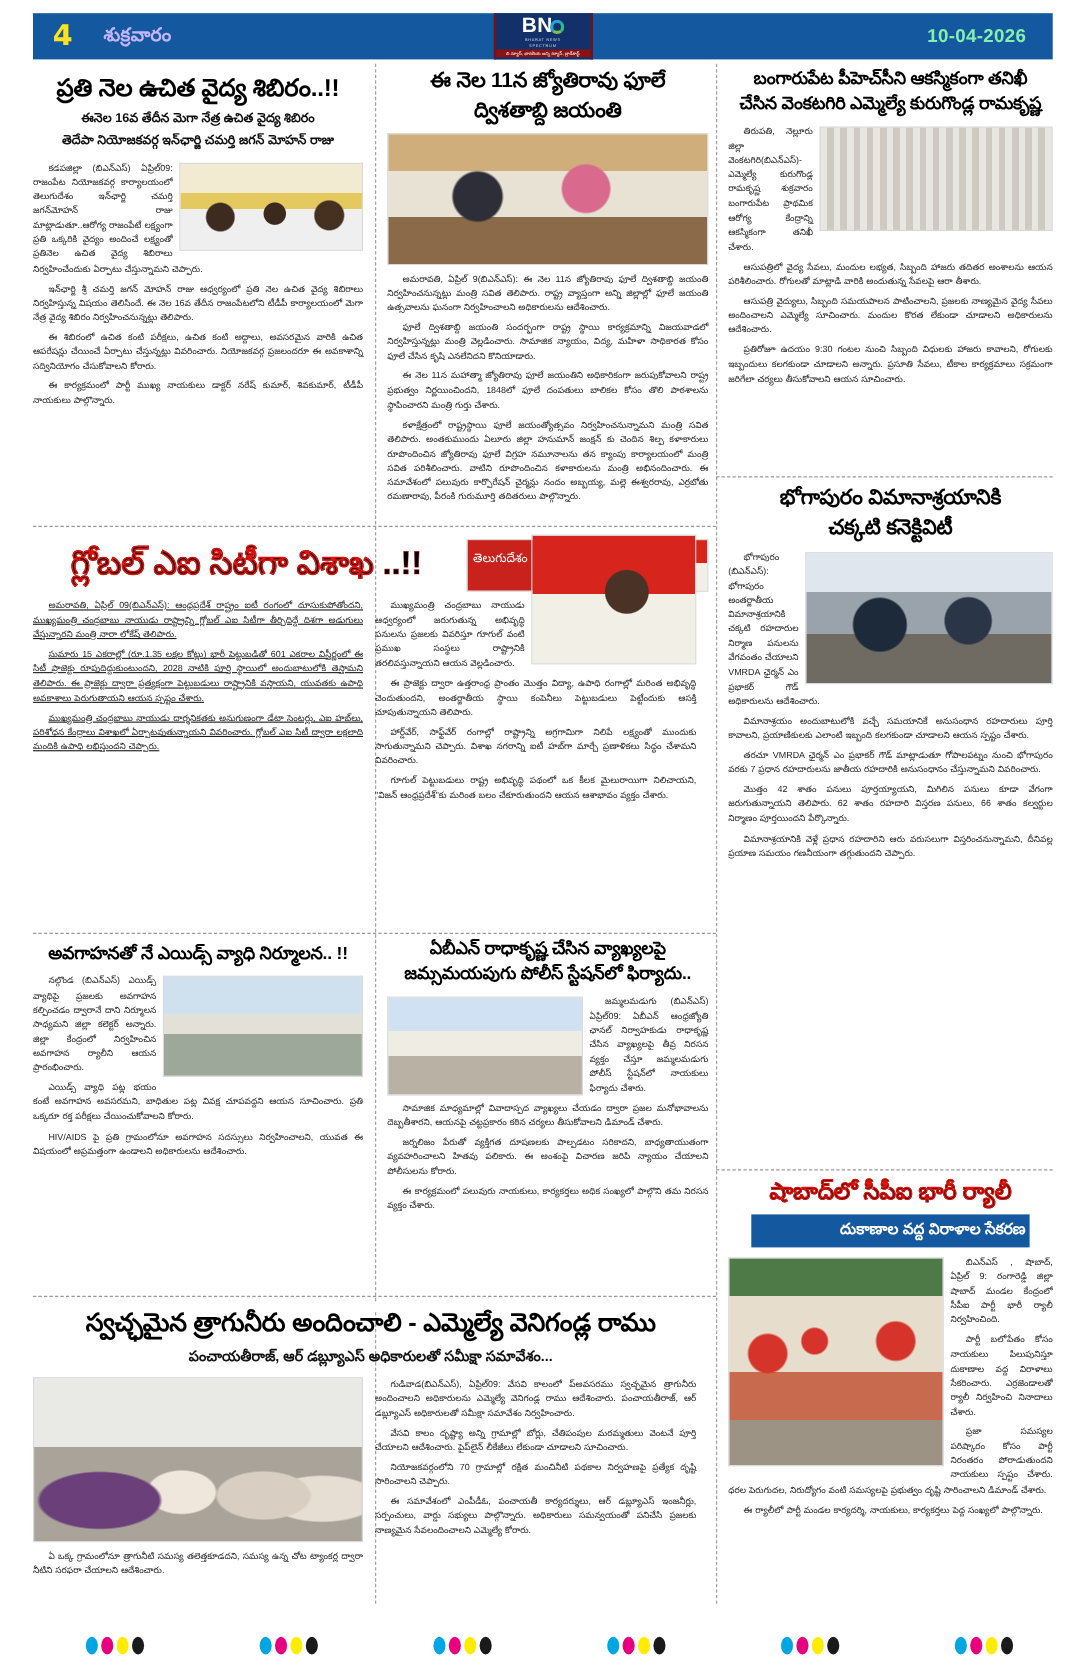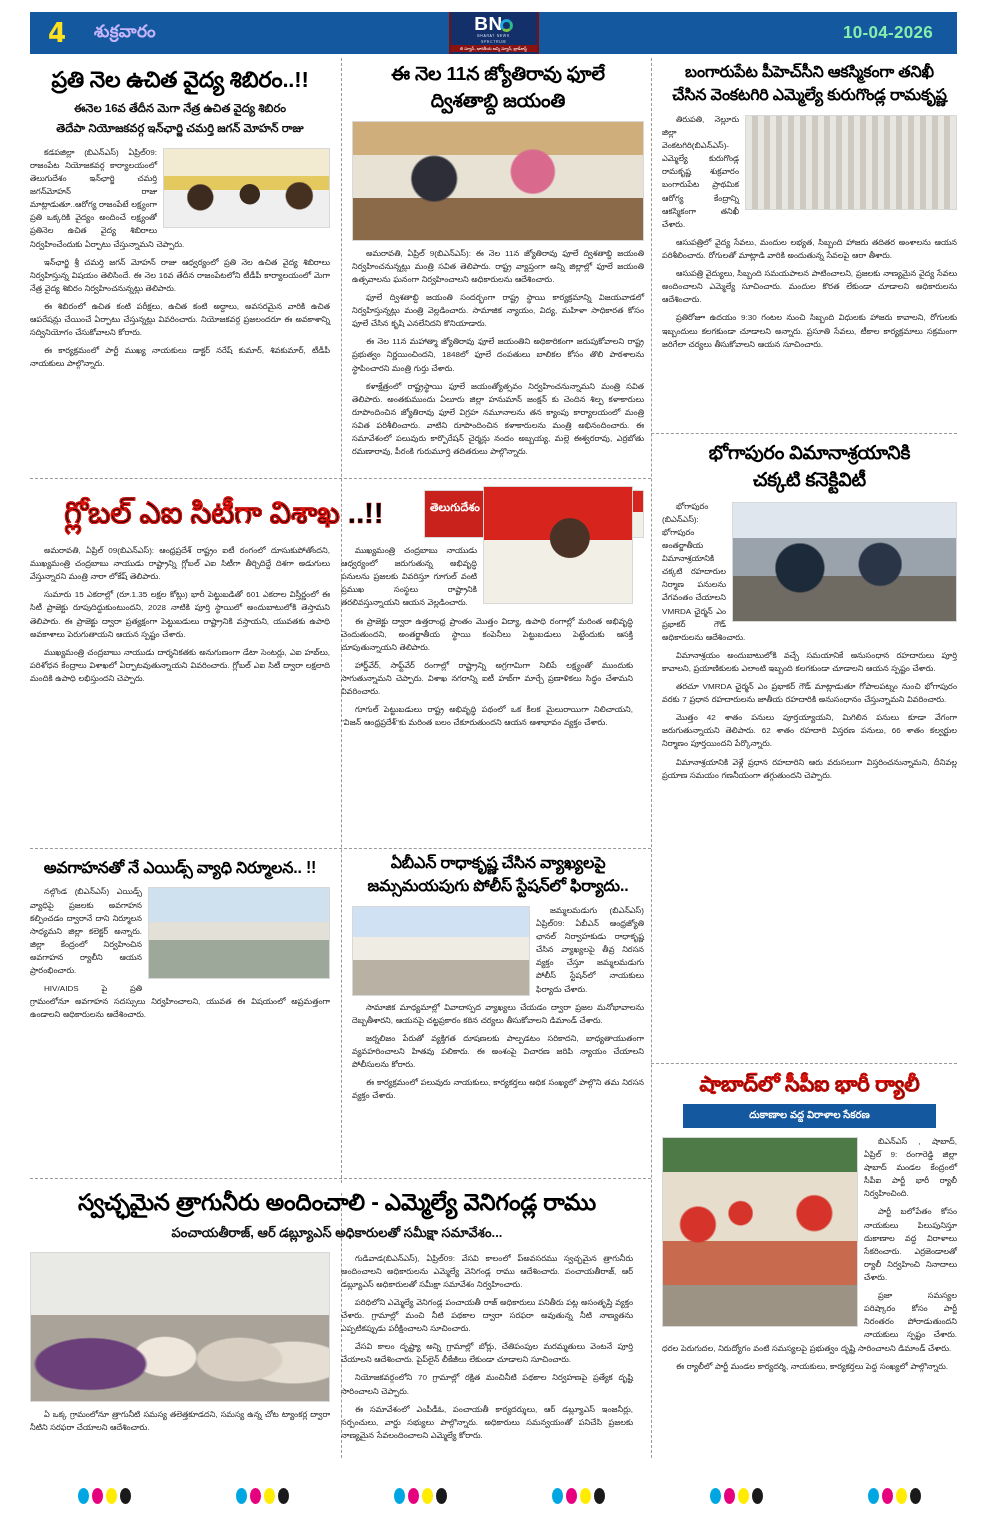--- a/index.html
+++ b/index.html
@@ -74,22 +74,22 @@
   .hl-md { font-size: 16px; }
   .sub {
     text-align:center; font-size:11.5px; font-weight:bold; line-height:1.55;
     margin-top:6px; color:#111;
   }
   .hl-red {
     color:#e3120b; text-align:center; font-weight:bold;
     -webkit-text-stroke: .4px #e3120b;
   }
   .banner-blue {
-    background:#1458a0; color:#fff; text-align:center;
-    font-size:10px; font-weight:bold; padding:5px 4px; margin: 6px auto 0;
+    background:#1458a0; color:#fff; text-align:right;
+    font-size:14px; font-weight:bold; padding:5px 4px; margin: 6px auto 0;
     width: 86%;
   }
 
   
   .body-text {
     font-size: 8.1px; line-height: 1.62; text-align: justify;
     color:#1a1a1a; hyphens:auto; word-spacing:.4px;
   }
   .body-text p { margin:0 0 5px 0; text-indent: 14px; }
 
@@ -216,27 +216,27 @@
         <p>ఆసుపత్రి వైద్యులు, సిబ్బంది సమయపాలన పాటించాలని, ప్రజలకు నాణ్యమైన వైద్య సేవలు అందించాలని ఎమ్మెల్యే సూచించారు. మందుల కొరత లేకుండా చూడాలని అధికారులను ఆదేశించారు.</p>
         <p>ప్రతిరోజూ ఉదయం 9:30 గంటల నుంచి సిబ్బంది విధులకు హాజరు కావాలని, రోగులకు ఇబ్బందులు కలగకుండా చూడాలని అన్నారు. ప్రసూతి సేవలు, టీకాల కార్యక్రమాలు సక్రమంగా జరిగేలా చర్యలు తీసుకోవాలని ఆయన సూచించారు.</p>
       </div>
     </div>
   </div>
 
   <div class="col" style="left:0; top:432px; width:614px; height:350px;">
     <div style="display:flex; align-items:flex-start; gap:6px;">
       <h1 class="hl hl-red" style="font-size:30px; flex:0 0 auto; width:388px; text-align:center; margin-top:4px;">గ్లోబల్ ఎఐ సిటీగా విశాఖ ..!!</h1>
       <div class="photo ph-bns-banner" style="width:100px; height:48px; position:relative;">
-        <span class="photo-caption-red" style="left:5px; top:10px; font-size:11px; font-weight:bold;">తెలుగుదేశం</span>
+        <span class="photo-caption-red" style="left:5px; top:10px; font-size:11px; font-weight:normal;">తెలుగుదేశం</span>
       </div>
       <div class="photo ph-speaker" style="width:116px; height:48px;"></div>
     </div>
 
     <div style="display:flex; gap:11px; margin-top:6px;">
-      <div class="body-text" style="width:300px;">
+      <div class="body-text" style="width:300px;text-decoration:underline;">
         <p>అమరావతి, ఏప్రిల్ 09(బిఎన్ఎస్): ఆంధ్రప్రదేశ్ రాష్ట్రం ఐటీ రంగంలో దూసుకుపోతోందని, ముఖ్యమంత్రి చంద్రబాబు నాయుడు రాష్ట్రాన్ని గ్లోబల్ ఎఐ సిటీగా తీర్చిదిద్దే దిశగా అడుగులు వేస్తున్నారని మంత్రి నారా లోకేష్ తెలిపారు.</p>
         <p>సుమారు 15 ఎకరాల్లో (రూ.1.35 లక్షల కోట్లు) భారీ పెట్టుబడితో 601 ఎకరాల విస్తీర్ణంలో ఈ సిటీ ప్రాజెక్టు రూపుదిద్దుకుంటుందని, 2028 నాటికి పూర్తి స్థాయిలో అందుబాటులోకి తెస్తామని తెలిపారు. ఈ ప్రాజెక్టు ద్వారా ప్రత్యక్షంగా పెట్టుబడులు రాష్ట్రానికి వస్తాయని, యువతకు ఉపాధి అవకాశాలు పెరుగుతాయని ఆయన స్పష్టం చేశారు.</p>
         <p>ముఖ్యమంత్రి చంద్రబాబు నాయుడు దార్శనికతకు అనుగుణంగా డేటా సెంటర్లు, ఎఐ హబ్‌లు, పరిశోధన కేంద్రాలు విశాఖలో ఏర్పాటవుతున్నాయని వివరించారు. గ్లోబల్ ఎఐ సిటీ ద్వారా లక్షలాది మందికి ఉపాధి లభిస్తుందని చెప్పారు.</p>
       </div>
       <div class="body-text" style="width:292px;">
         <div class="photo ph-speaker pull-img-float" style="width:150px; height:118px; margin-top:-58px;"></div>
         <p>ముఖ్యమంత్రి చంద్రబాబు నాయుడు ఆధ్వర్యంలో జరుగుతున్న అభివృద్ధి పనులను ప్రజలకు వివరిస్తూ గూగుల్ వంటి ప్రముఖ సంస్థలు రాష్ట్రానికి తరలివస్తున్నాయని ఆయన వెల్లడించారు.</p>
         <p>ఈ ప్రాజెక్టు ద్వారా ఉత్తరాంధ్ర ప్రాంతం మొత్తం విద్యా, ఉపాధి రంగాల్లో మరింత అభివృద్ధి చెందుతుందని, అంతర్జాతీయ స్థాయి కంపెనీలు పెట్టుబడులు పెట్టేందుకు ఆసక్తి చూపుతున్నాయని తెలిపారు.</p>
         <p>హార్డ్‌వేర్, సాఫ్ట్‌వేర్ రంగాల్లో రాష్ట్రాన్ని అగ్రగామిగా నిలిపే లక్ష్యంతో ముందుకు సాగుతున్నామని చెప్పారు. విశాఖ నగరాన్ని ఐటీ హబ్‌గా మార్చే ప్రణాళికలు సిద్ధం చేశామని వివరించారు.</p>
         <p>గూగుల్ పెట్టుబడులు రాష్ట్ర అభివృద్ధి పథంలో ఒక కీలక మైలురాయిగా నిలిచాయని, "విజన్ ఆంధ్రప్రదేశ్"కు మరింత బలం చేకూరుతుందని ఆయన ఆశాభావం వ్యక్తం చేశారు.</p>
@@ -244,20 +244,21 @@
     </div>
   </div>
 
   <div class="col" style="left:0; top:800px; width:300px; height:310px;">
     <h1 class="hl hl-md">అవగాహనతో నే  ఎయిడ్స్ వ్యాధి నిర్మూలన.. !!</h1>
 
     <div class="clearfix" style="margin-top:7px;">
       <div class="photo ph-redbus pull-img-float" style="width:182px; height:92px;"></div>
       <div class="body-text">
         <p>నల్గొండ (బిఎన్ఎస్) ఎయిడ్స్ వ్యాధిపై ప్రజలకు అవగాహన కల్పించడం ద్వారానే దాని నిర్మూలన సాధ్యమని జిల్లా కలెక్టర్ అన్నారు. జిల్లా కేంద్రంలో నిర్వహించిన అవగాహన ర్యాలీని ఆయన ప్రారంభించారు.</p>
+        <p>ఎయిడ్స్ వ్యాధి పట్ల భయం కంటే అవగాహన అవసరమని, బాధితుల పట్ల వివక్ష చూపవద్దని ఆయన సూచించారు. ప్రతి ఒక్కరూ రక్త పరీక్షలు చేయించుకోవాలని కోరారు.</p>
         <p>HIV/AIDS పై ప్రతి గ్రామంలోనూ అవగాహన సదస్సులు నిర్వహించాలని, యువత ఈ విషయంలో అప్రమత్తంగా ఉండాలని అధికారులను ఆదేశించారు.</p>
       </div>
     </div>
   </div>
 
   <div class="col" style="left:322px; top:795px; width:292px; height:315px;">
     <h1 class="hl hl-md">ఏబీఎన్ రాధాకృష్ణ చేసిన వ్యాఖ్యలపై</h1>
     <h1 class="hl hl-md" style="margin-top:3px;">జమ్సమయపుగు పోలీస్ స్టేషన్‌లో ఫిర్యాదు..</h1>
 
     <div class="clearfix" style="margin-top:7px;">
@@ -308,21 +309,20 @@
 
     <div style="display:flex; gap:11px; margin-top:8px;">
       <div style="width:300px;">
         <div class="photo ph-meeting" style="width:100%; height:150px;"></div>
         <div class="body-text" style="margin-top:6px;">
           <p>ఏ ఒక్క గ్రామంలోనూ త్రాగునీటి సమస్య తలెత్తకూడదని, సమస్య ఉన్న చోట ట్యాంకర్ల ద్వారా నీటిని సరఫరా చేయాలని ఆదేశించారు.</p>
         </div>
       </div>
       <div class="body-text" style="width:292px;">
         <p>గుడివాడ(బిఎన్ఎస్), ఏప్రిల్09: వేసవి కాలంలో ప్అవసరము స్వచ్ఛమైన త్రాగునీరు అందించాలని అధికారులను ఎమ్మెల్యే వెనిగండ్ల రాము ఆదేశించారు. పంచాయతీరాజ్, ఆర్ డబ్ల్యూఎస్ అధికారులతో సమీక్షా సమావేశం నిర్వహించారు.</p>
-        <p>పరిధిలోని ఎమ్మెల్యే వెనిగండ్ల పంచాయతీ రాజ్ అధికారులు పనితీరు పట్ల అసంతృప్తి వ్యక్తం చేశారు. గ్రామాల్లో మంచి నీటి పథకాల ద్వారా సరఫరా అవుతున్న నీటి నాణ్యతను ఎప్పటికప్పుడు పరీక్షించాలని సూచించారు.</p>
         <p>వేసవి కాలం దృష్ట్యా అన్ని గ్రామాల్లో బోర్లు, చేతిపంపుల మరమ్మతులు వెంటనే పూర్తి చేయాలని ఆదేశించారు. పైప్‌లైన్ లీకేజీలు లేకుండా చూడాలని సూచించారు.</p>
         <p>నియోజకవర్గంలోని 70 గ్రామాల్లో రక్షిత మంచినీటి పథకాల నిర్వహణపై ప్రత్యేక దృష్టి సారించాలని చెప్పారు.</p>
         <p>ఈ సమావేశంలో ఎంపీడీఓ, పంచాయతీ కార్యదర్శులు, ఆర్ డబ్ల్యూఎస్ ఇంజనీర్లు, సర్పంచులు, వార్డు సభ్యులు పాల్గొన్నారు. అధికారులు సమన్వయంతో పనిచేసి ప్రజలకు నాణ్యమైన సేవలందించాలని ఎమ్మెల్యే కోరారు.</p>
       </div>
     </div>
   </div>
 
 </div>
 
 <div class="reg-strip">

